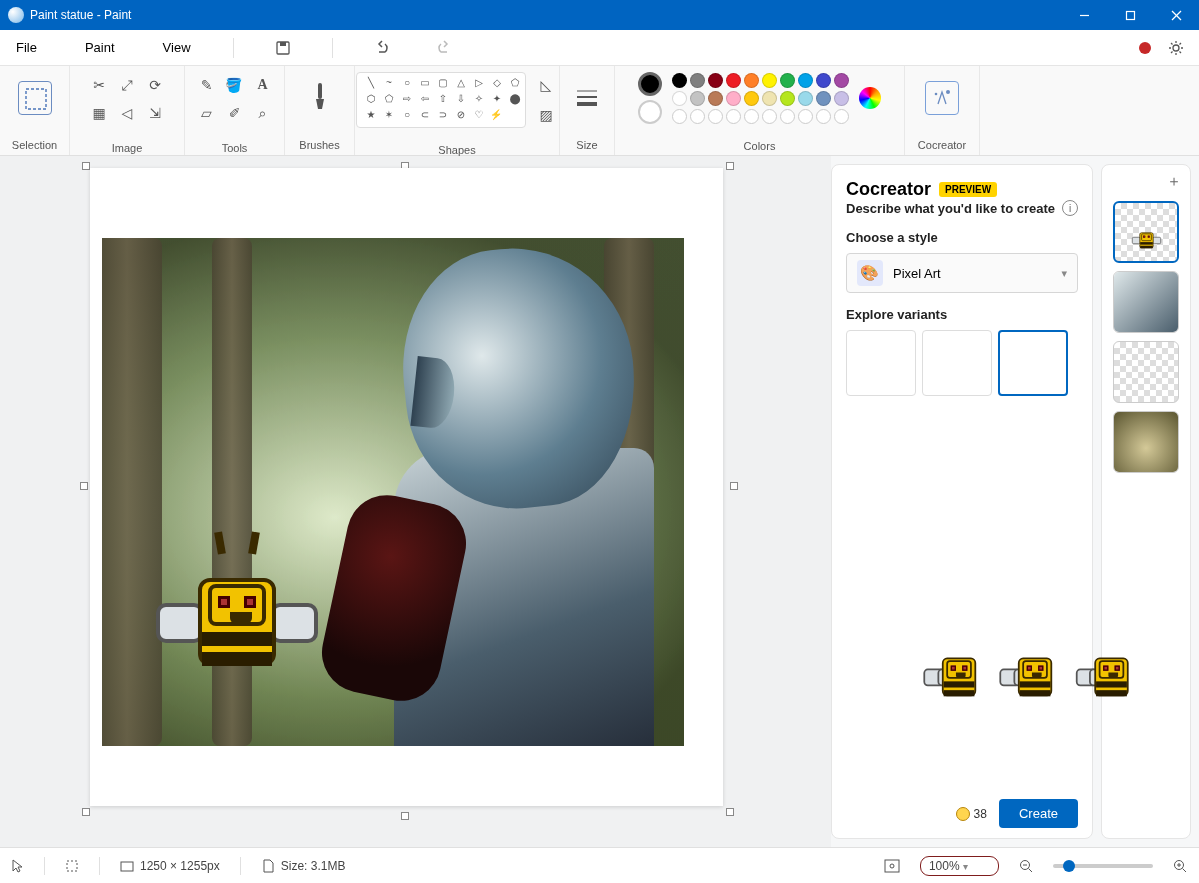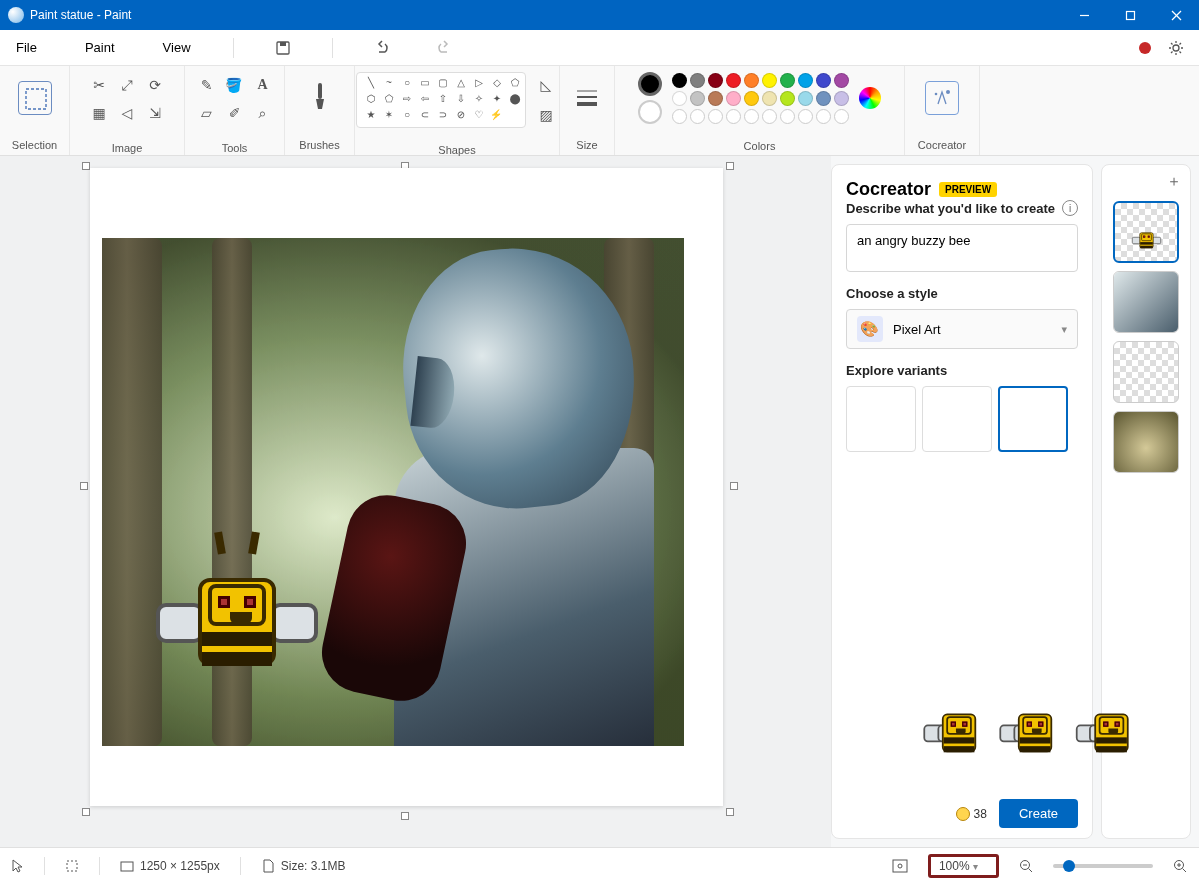--- a/index.html
+++ b/index.html
@@ -109,21 +109,21 @@
 .layer-thumb { width:66px; height:62px; border:1px solid #ccc; border-radius:6px; overflow:hidden; background:#fff; }
 .layer-thumb.sel { border:2px solid #0067c0; }
 .checker { background-image:linear-gradient(45deg,#ddd 25%,transparent 25%),linear-gradient(-45deg,#ddd 25%,transparent 25%),linear-gradient(45deg,transparent 75%,#ddd 75%),linear-gradient(-45deg,transparent 75%,#ddd 75%); background-size:12px 12px; background-position:0 0,0 6px,6px -6px,-6px 0; }
 .thumb-content{width:100%;height:100%;}
 
 
 .status { height:36px; background:#fff; border-top:1px solid #e0e0e0; display:flex; align-items:center; font-size:12px; color:#444; padding:0 12px; gap:20px;}
 .status .s-item { display:flex; align-items:center; gap:6px; }
 .status .s-sep { width:1px; height:18px; background:#e0e0e0; }
 .status .s-spacer{ flex:1; }
-.zoom-select { border:3px solid #7f1d1d; padding:2px 18px 2px 8px; border-radius:3px; font-size:12px; }
+.zoom-select { border:1px solid #7f1d1d; padding:2px 30px 2px 8px; border-radius:9px; font-size:12px; }
 .zoom-slider { width:100px; height:4px; background:#ccc; border-radius:2px; position:relative; }
 .zoom-slider .knob { position:absolute; left:10px; top:-4px; width:12px; height:12px; background:#0067c0; border-radius:50%; }
 
 svg { display:block; }
 </style>
 </head>
 <body>
 
 <div class="titlebar">
   <div class="app-icon"></div>
@@ -417,21 +417,20 @@
     <div class="cc-row">
       <h2>
           <span>Cocreator</span>
         <span class="badge-preview">PREVIEW</span>
         </h2>
     </div>
     <div class="cc-row" style="margin-top:0;align-items:center">
       <div class="cc-label" style="margin-top:0">Describe what you'd like to create</div>
       <div class="info-icon">i</div>
     </div>
-    <div class="prompt-box" contenteditable="true" style="">an angry buzzy bee</div>
 
     <div class="cc-label">Choose a style</div>
     <div class="style-select">
       <div class="style-icon">🎨</div>
       <span>Pixel Art</span>
       <span class="chev-down">▾</span>
     </div>
 
     <div class="cc-label">Explore variants</div>
     <div class="variants" id="variants-row">

